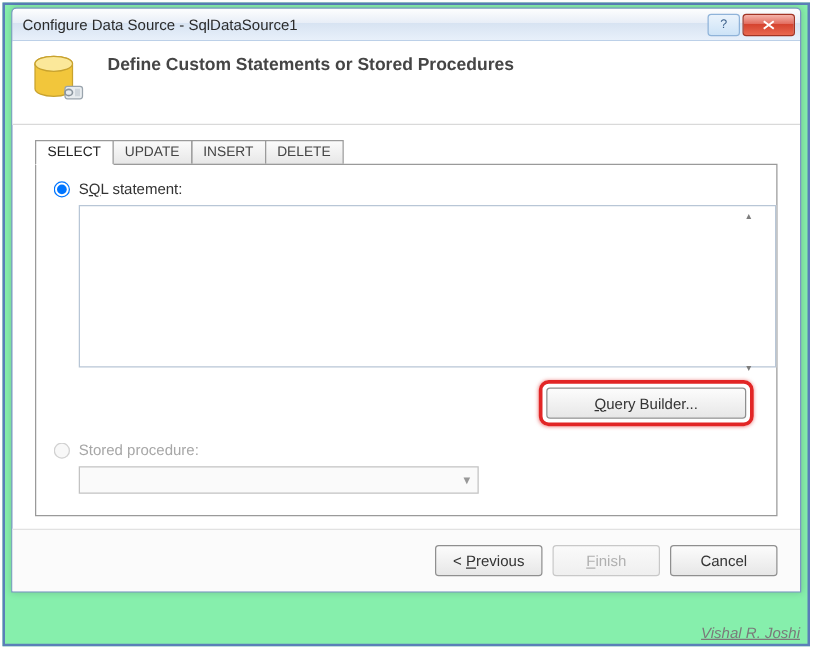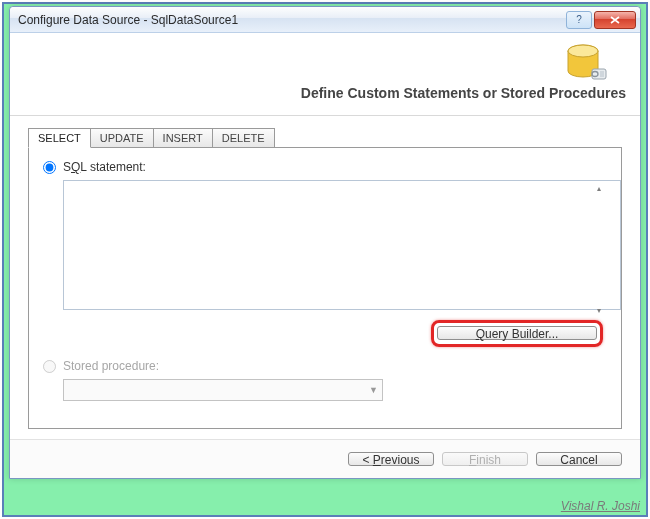--- a/index.html
+++ b/index.html
@@ -59,25 +59,24 @@
   }
   .close-btn {
     width: 42px; height: 18px;
     background: linear-gradient(#f5b4ab,#e26b5e 45%,#d5432f 46%,#e9684f);
     border: 1px solid #a13424;
     color: #fff;
     font-weight: bold;
   }
   .header-area {
     display: flex;
-    align-items: flex-end;
+    align-items: flex-start;
     padding: 10px 14px 14px 14px;
     border-bottom: 1px solid #d9d9d9;
     background: #fff;
-    flex-direction: column;
   }
   .db-icon {
     width: 48px; height: 42px;
     margin-right: 14px;
     flex-shrink: 0;
   }
   .header-text {
     font-size: 14px;
     font-weight: bold;
     color: #454545;
@@ -156,21 +155,21 @@
     margin: 10px 4px 12px 0;
   }
   .qb-highlight {
     border: 3px solid #e22626;
     border-radius: 8px;
     padding: 3px;
     box-shadow: 0 0 3px rgba(226,38,38,.5);
   }
   .std-button {
     min-width: 160px;
-    height: 14px;
+    height: 25px;
     background: linear-gradient(#fcfcfc,#e7e7e7);
     border: 1px solid #8f8f8f;
     border-radius: 3px;
     font-size: 12px;
     color: #333;
     padding: 0 12px;
     cursor: default;
   }
   .std-button.small { min-width: 86px; }
   .std-button:disabled {

